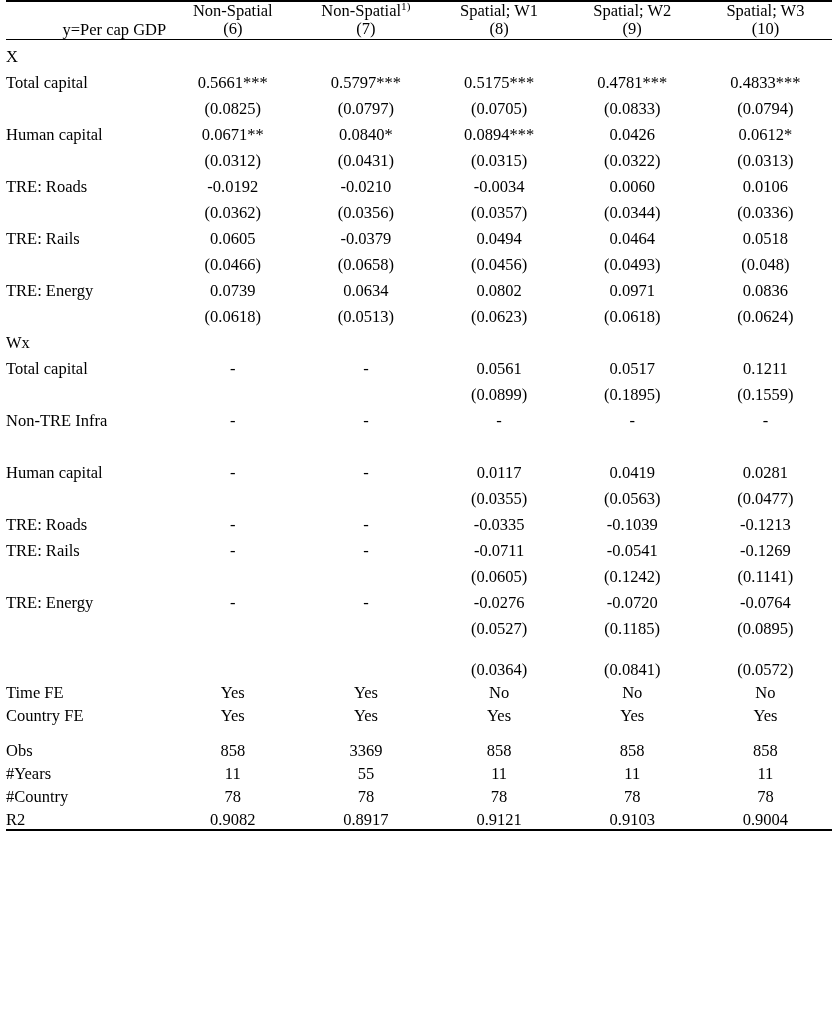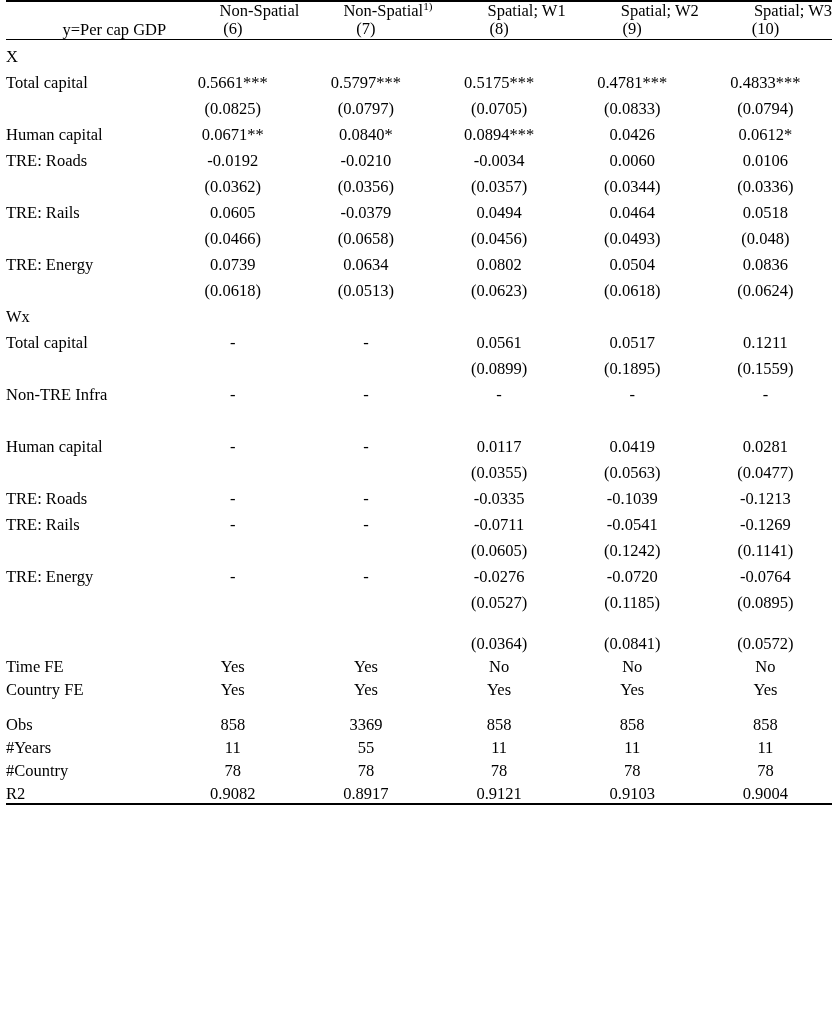--- a/index.html
+++ b/index.html
@@ -42,21 +42,21 @@
   tr.rule-mid > td { border-top: 1.2px solid #000; }
   tr.rule-bottom > td { border-bottom: 2.4px solid #000; }
 
   
   .hdr-cell {
     text-align: center;
     line-height: 1.12;
     padding: 4px 0 3px 0;
     vertical-align: bottom;
   }
-  .hdr-cell .l1 { display: block; text-align: right; }
+  .hdr-cell .l1 { display: block; }
   .hdr-cell .l2 { display: block; }
   .hdr-label {
     text-align: right;
     vertical-align: bottom;
     padding: 4px 0 3px 1px;
   }
   sup.fn {
     font-size: 0.68em;
     vertical-align: super;
     line-height: 0;
@@ -147,20 +147,28 @@
       </tr>
 
       <tr class="coef-row">
         <td class="lbl">Human capital</td>
         <td class="val">0.0671**</td>
         <td class="val">0.0840*</td>
         <td class="val">0.0894***</td>
         <td class="val">0.0426</td>
         <td class="val">0.0612*</td>
       </tr>
+      <tr class="se-row">
+        <td class="lbl"></td>
+        <td class="val">(0.0312)</td>
+        <td class="val">(0.0431)</td>
+        <td class="val">(0.0315)</td>
+        <td class="val">(0.0322)</td>
+        <td class="val">(0.0313)</td>
+      </tr>
 
       <tr class="coef-row">
         <td class="lbl">TRE: Roads</td>
         <td class="val">-0.0192</td>
         <td class="val">-0.0210</td>
         <td class="val">-0.0034</td>
         <td class="val">0.0060</td>
         <td class="val">0.0106</td>
       </tr>
       <tr class="se-row">
@@ -187,21 +195,21 @@
         <td class="val">(0.0456)</td>
         <td class="val">(0.0493)</td>
         <td class="val">(0.048)</td>
       </tr>
 
       <tr class="coef-row">
         <td class="lbl">TRE: Energy</td>
         <td class="val">0.0739</td>
         <td class="val">0.0634</td>
         <td class="val">0.0802</td>
-        <td class="val">0.0504</td>
+        <td class="val">0.0971</td>
         <td class="val">0.0836</td>
       </tr>
       <tr class="se-row">
         <td class="lbl"></td>
         <td class="val">(0.0618)</td>
         <td class="val">(0.0513)</td>
         <td class="val">(0.0623)</td>
         <td class="val">(0.0618)</td>
         <td class="val">(0.0624)</td>
       </tr>

